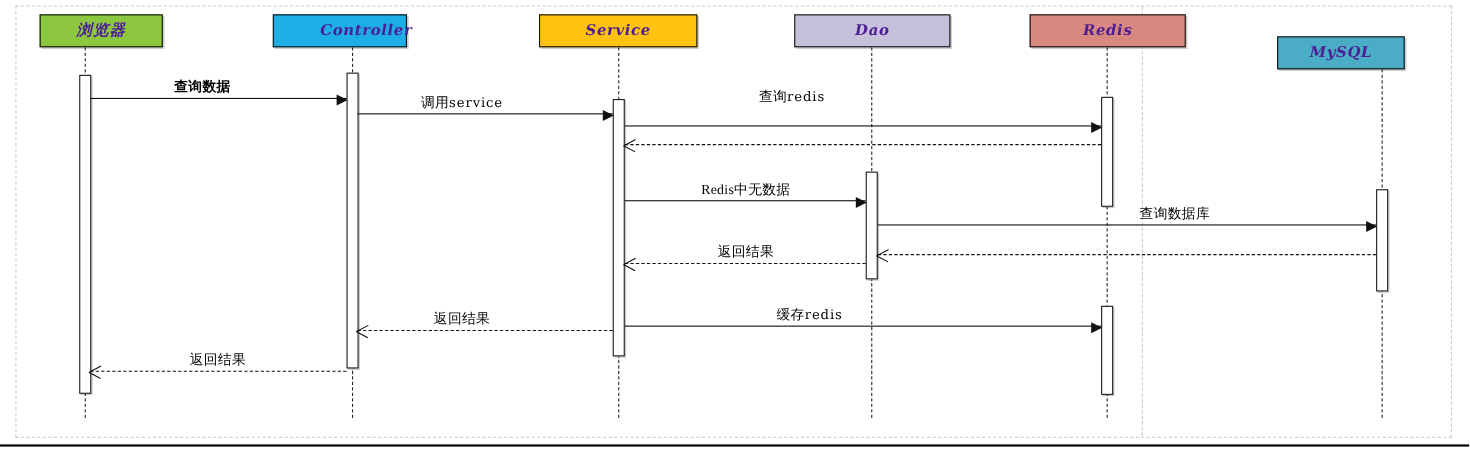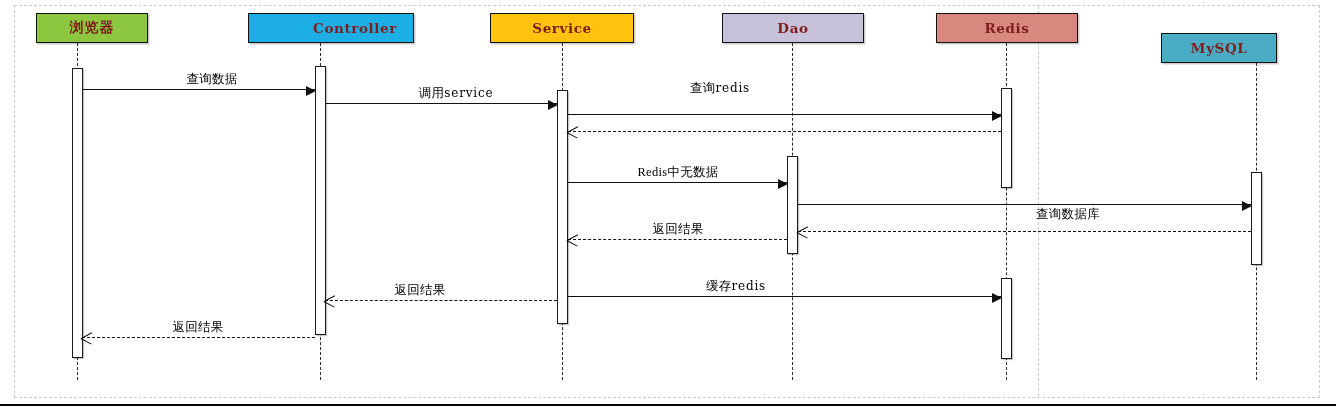--- a/index.html
+++ b/index.html
@@ -42,23 +42,24 @@
     position: absolute;
     box-sizing: border-box;
     border: 1.5px solid #111111;
     height: 30px;
     display: flex;
     align-items: center;
     justify-content: center;
     font-family: "DejaVu Serif", "Liberation Serif", serif;
     font-weight: bold;
     font-size: 13.5px;
-    color: #7f1d1d;
+    color: #4c1d95;
     letter-spacing: 0.6px;
     box-shadow: 1.5px 1.5px 0 rgba(0,0,0,0.20);
+    font-style: italic;
   }
   .actor-box.cjk {
     font-family: "DejaVu Sans", "Liberation Sans", sans-serif;
     font-size: 14px;
     letter-spacing: 1px;
   }
 
   
   .lifeline {
     position: absolute;
@@ -148,40 +149,40 @@
       <div class="activation" style="left: 72px; top: 68px; height: 290px;"></div>
       <div class="activation" style="left: 315px; top: 66px; height: 269px;"></div>
       <div class="activation" style="left: 557px; top: 90px; height: 234px;"></div>
       <div class="activation" style="left: 787px; top: 156px; height: 98px;"></div>
       <div class="activation" style="left: 1001px; top: 88px; height: 100px;"></div>
       <div class="activation" style="left: 1001px; top: 278px; height: 81px;"></div>
       <div class="activation" style="left: 1251px; top: 172px; height: 93px;"></div>
       <div class="msg" style="left: 82px; top: 89px; width: 233px;">
         <div class="arrowhead right solid-head"></div>
       </div>
-      <div class="msg-label" style="left: 212px; top: 71px;"><span>查询数据</span></div>
+      <div class="msg-label" style="left: 184px; top: 71px; font-weight: bold;"><span>查询数据</span></div>
       <div class="msg" style="left: 325px; top: 103px; width: 232px;">
         <div class="arrowhead right solid-head"></div>
       </div>
-      <div class="msg-label" style="left: 456px; top: 85px;"><span>调用</span><span class="mono">service</span></div>
+      <div class="msg-label" style="left: 420px; top: 85px;"><span>调用</span><span class="mono">service</span></div>
       <div class="msg" style="left: 568px; top: 114px; width: 433px;">
         <div class="arrowhead right solid-head"></div>
       </div>
       <div class="msg-label" style="left: 720px; top: 80px;"><span>查询</span><span class="mono">redis</span></div>
       <div class="msg dashed" style="left: 568px; top: 131px; width: 433px;">
         <div class="openhead left"></div>
       </div>
       <div class="msg" style="left: 568px; top: 182px; width: 219px;">
         <div class="arrowhead right solid-head"></div>
       </div>
       <div class="msg-label" style="left: 678px; top: 164px; font-family: Liberation Serif, serif;"><span>Redis中无数据</span></div>
       <div class="msg" style="left: 798px; top: 204px; width: 453px;">
         <div class="arrowhead right solid-head"></div>
       </div>
-      <div class="msg-label" style="left: 1068px; top: 186px; margin-top: 20px;"><span>查询数据库</span></div>
+      <div class="msg-label" style="left: 1068px; top: 186px;"><span>查询数据库</span></div>
       <div class="msg dashed" style="left: 798px; top: 231px; width: 453px;">
         <div class="openhead left"></div>
       </div>
       <div class="msg dashed" style="left: 568px; top: 239px; width: 219px;">
         <div class="openhead left"></div>
       </div>
       <div class="msg-label" style="left: 678px; top: 221px;"><span>返回结果</span></div>
       <div class="msg" style="left: 568px; top: 296px; width: 433px;">
         <div class="arrowhead right solid-head"></div>
       </div>
@@ -190,21 +191,21 @@
         <div class="openhead left"></div>
       </div>
       <div class="msg-label" style="left: 420px; top: 282px;"><span>返回结果</span></div>
       <div class="msg dashed" style="left: 82px; top: 337px; width: 233px;">
         <div class="openhead left"></div>
       </div>
       <div class="msg-label" style="left: 198px; top: 319px;"><span>返回结果</span></div>
       <div class="actor-box cjk" style="left: 36px; top: 13px; width: 112px; background: rgb(141, 198, 63);">
         <span>浏览器</span>
       </div>
-      <div class="actor-box" style="left: 248px; top: 13px; width: 166px; background: rgb(28, 174, 228); padding-left: 48px;">
+      <div class="actor-box" style="left: 248px; top: 13px; width: 122px; background: rgb(28, 174, 228); padding-left: 48px;">
         <span>Controller</span>
       </div>
       <div class="actor-box" style="left: 490px; top: 13px; width: 144px; background: rgb(255, 194, 14);">
         <span>Service</span>
       </div>
       <div class="actor-box" style="left: 722px; top: 13px; width: 142px; background: rgb(198, 192, 219);">
         <span>Dao</span>
       </div>
       <div class="actor-box" style="left: 936px; top: 13px; width: 142px; background: rgb(217, 136, 128);">
         <span>Redis</span>

